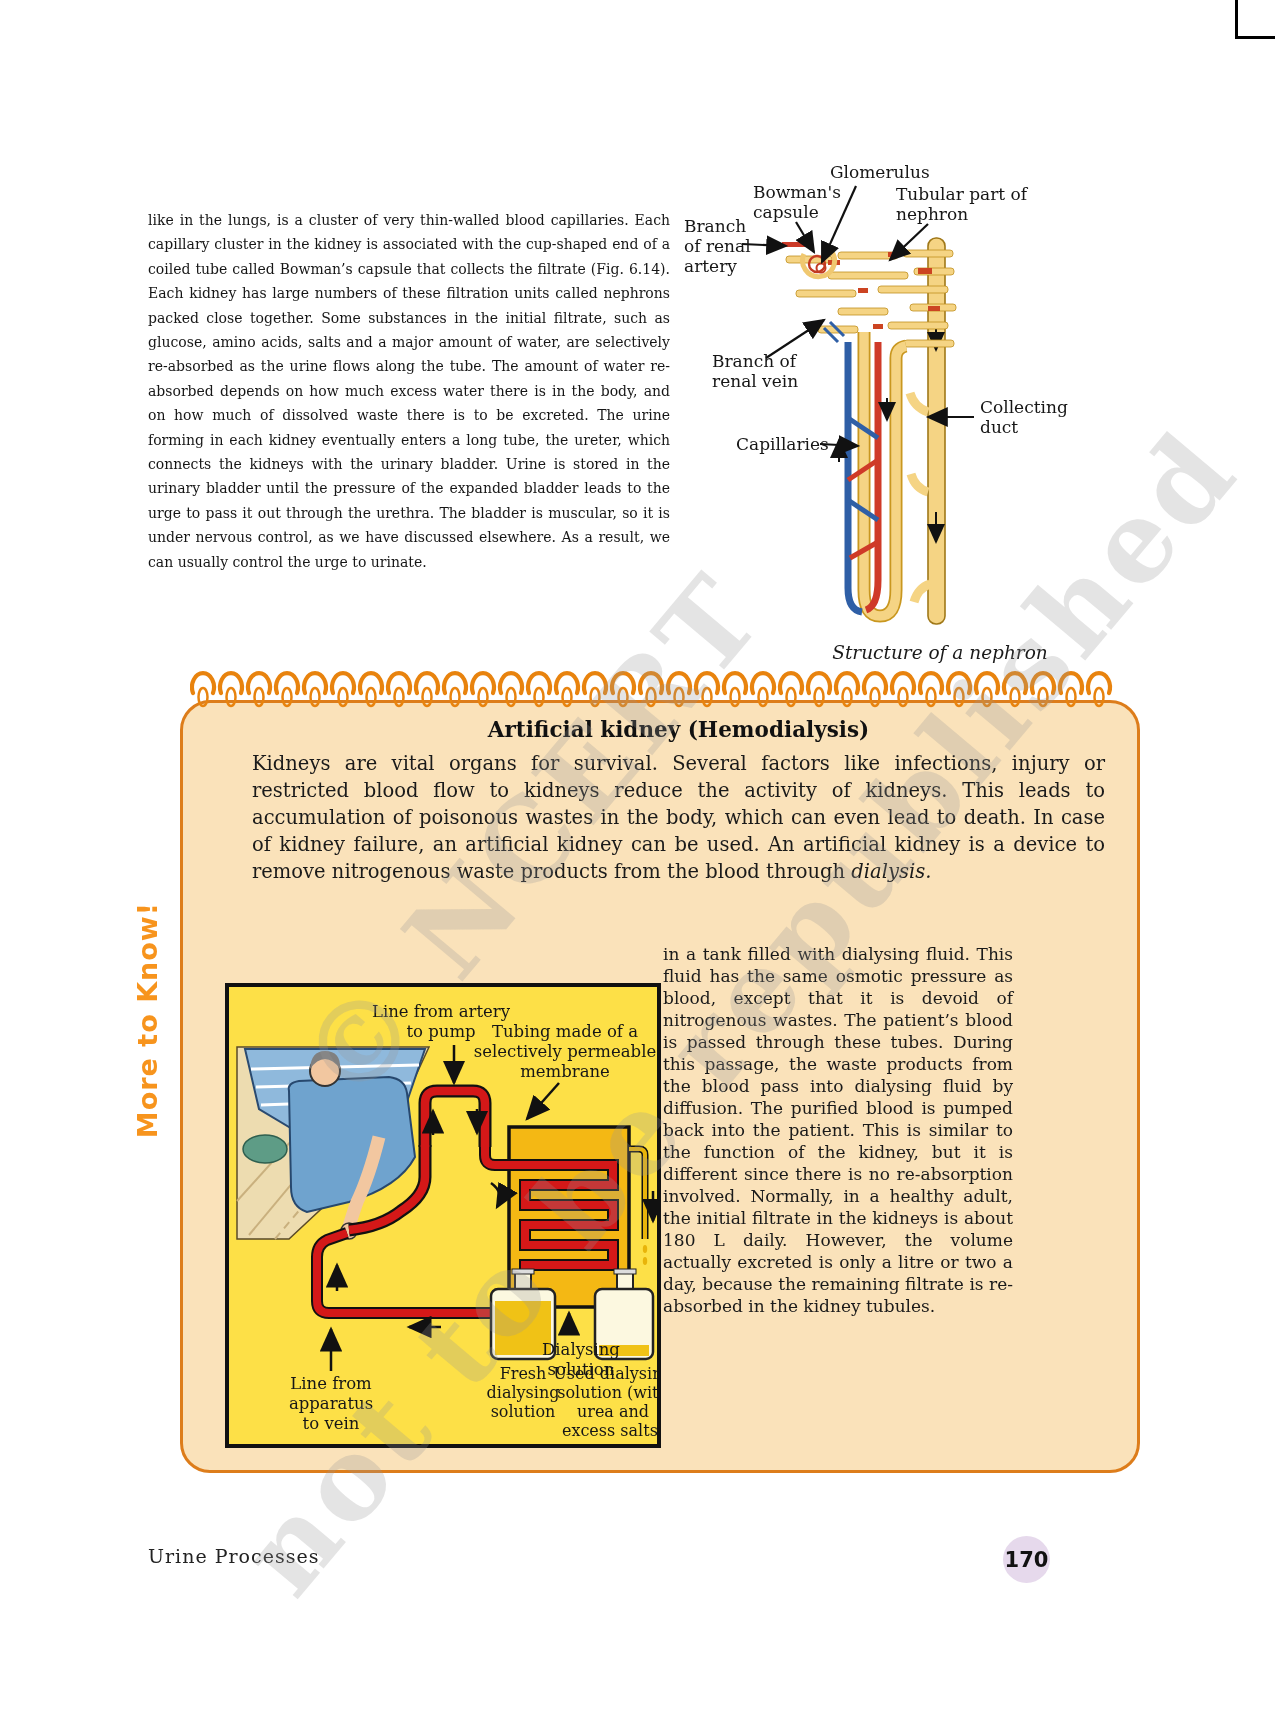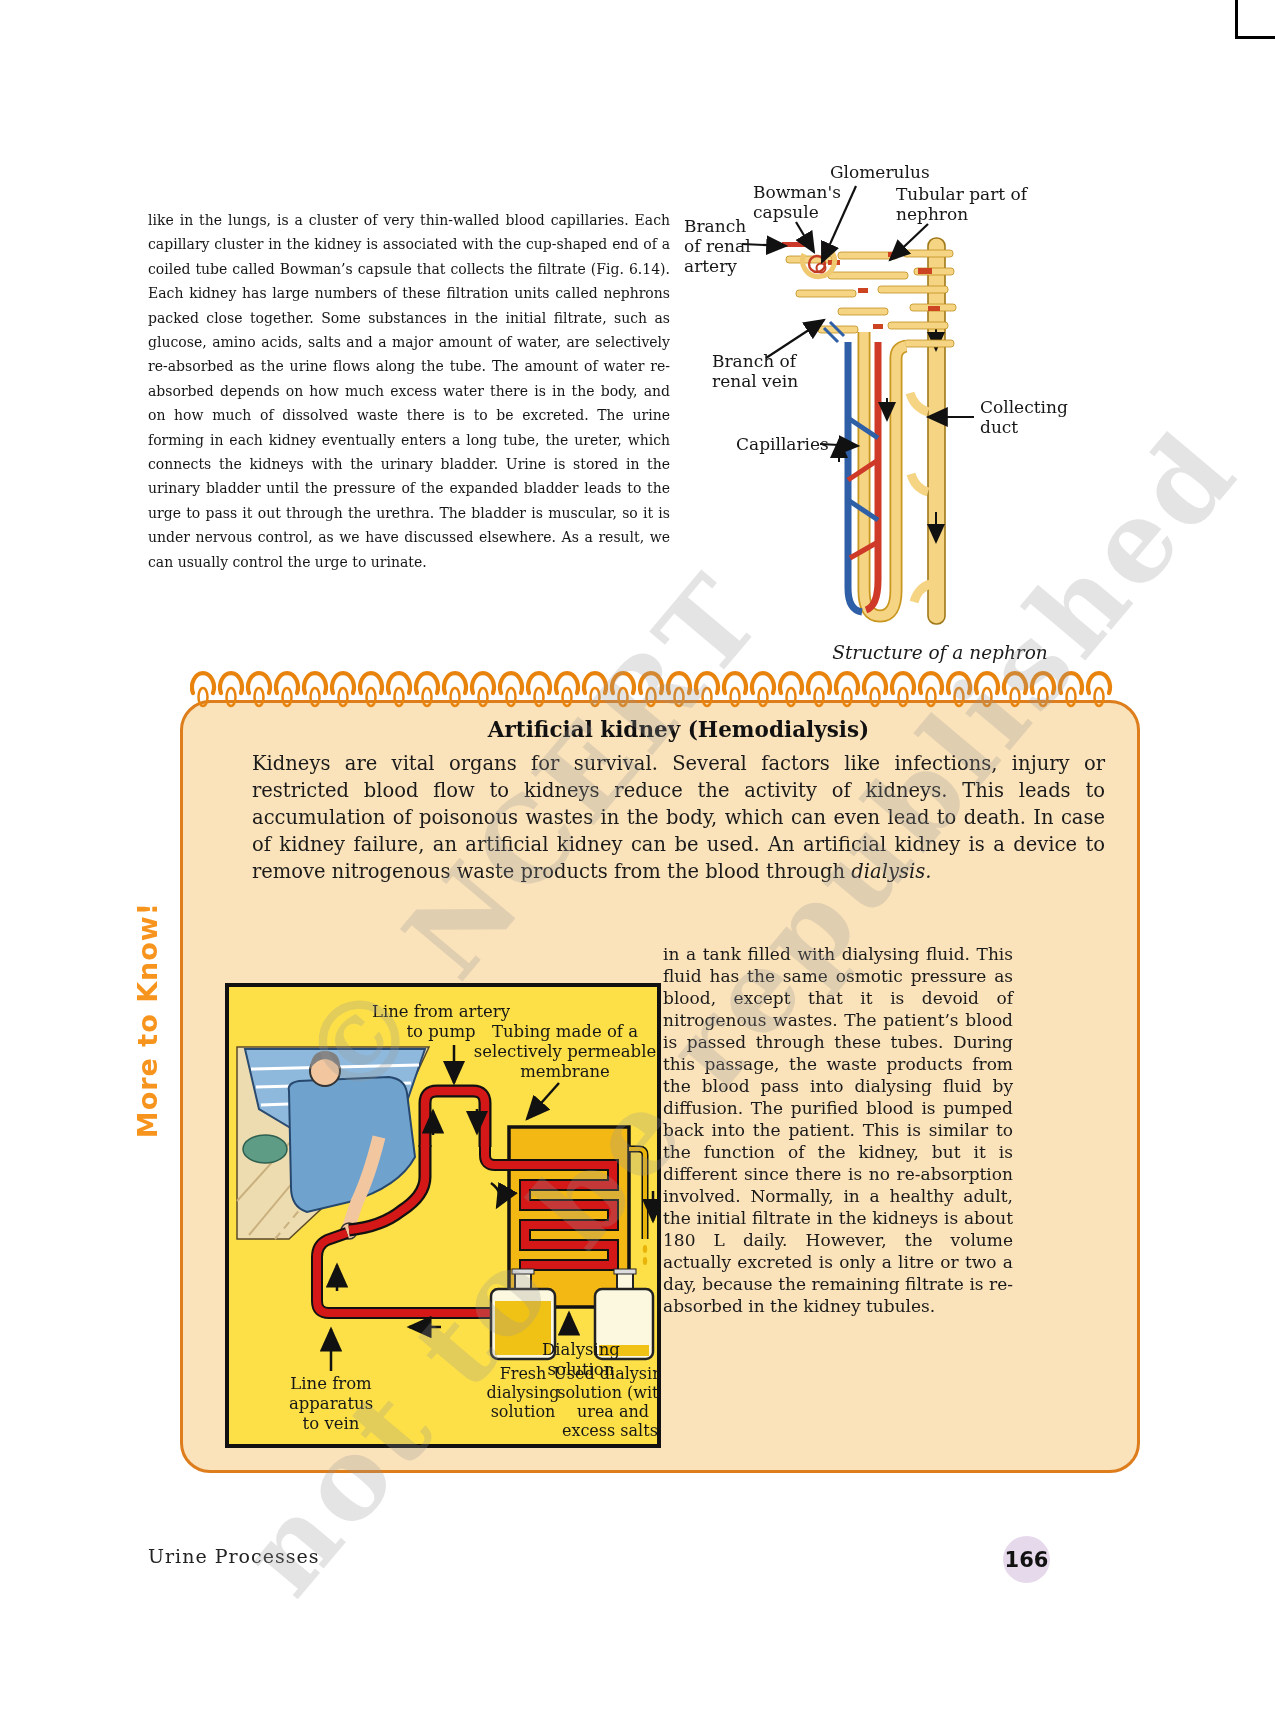--- a/index.html
+++ b/index.html
@@ -295,15 +295,15 @@
       </svg>
     </div>
   </div>
 
   <div class="watermark">
     <div>© NCERT</div>
     <div>not to be republished</div>
   </div>
 
   <div class="foot-chapter">Urine Processes</div>
-  <div class="page-badge">166</div>
+  <div class="page-badge">170</div>
 
 </div>
 
 </body></html>

